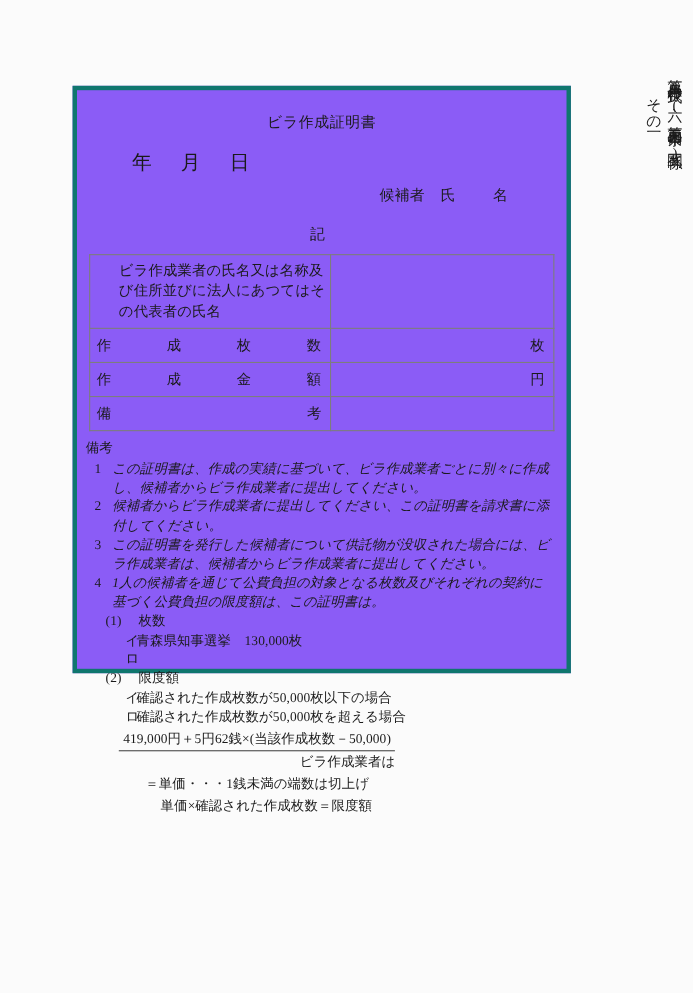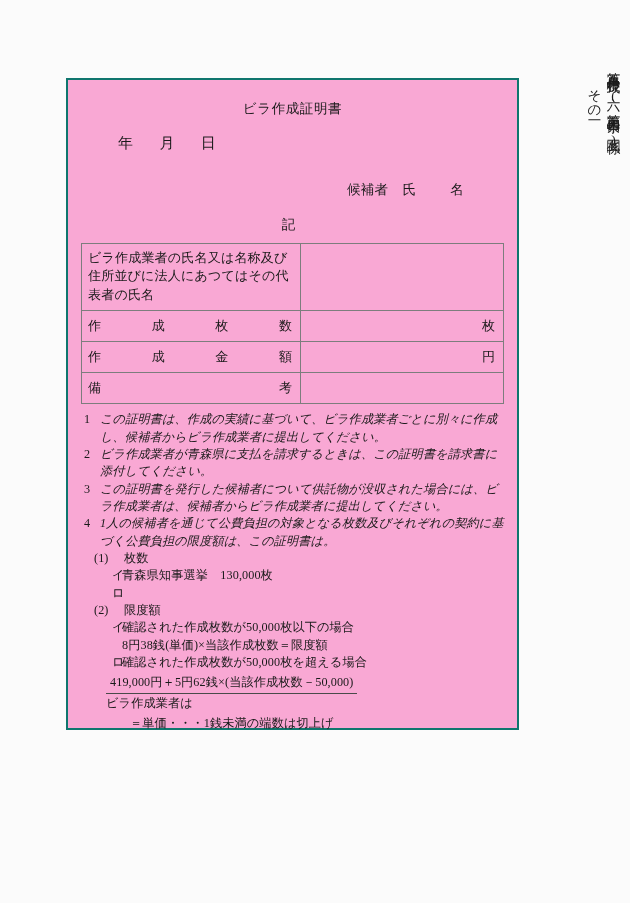--- a/index.html
+++ b/index.html
@@ -38,24 +38,24 @@
     margin-top: 18px;
     margin-right: 1px;
   }
 
   
   .doc-frame {
     position: absolute;
     left: 66px;
     top: 78px;
     width: 453px;
-    height: 652px;
-    border: 2px solid #0f766e;
+    height: 534px;
+    border: 4px solid #0f766e;
     box-sizing: border-box;
-    background: #f9a8d4;
+    background: #8b5cf6;
   }
 
   .inner {
     position: relative;
     width: 100%;
     height: 100%;
   }
 
   
   .doc-title {
@@ -64,37 +64,37 @@
     letter-spacing: 0.6px;
     margin-top: 20px;
   }
   .lead-line {
     font-size: 13.5px;
     letter-spacing: 0.4px;
     margin-top: 18px;
     padding-left: 16px;
   }
   .date-line {
-    font-size: 15px;
+    font-size: 18px;
     margin-top: 16px;
     padding-left: 50px;
     letter-spacing: 0.4px;
   }
   .sp-m { display: inline-block; width: 26px; }
   .sp-s { display: inline-block; width: 14px; }
   .sp-l { display: inline-block; width: 34px; }
 
   .right-line {
     font-size: 13.5px;
     text-align: right;
     padding-right: 12px;
     letter-spacing: 0.3px;
   }
   .election-line { margin-top: 22px; }
-  .candidate-line { margin-top: 28px; padding-right: 53px; }
+  .candidate-line { margin-top: 9px; padding-right: 53px; }
 
   .ki-line {
     text-align: center;
     font-size: 13.5px;
     margin-top: 17px;
     padding-right: 8px;
   }
 
   
   .form-table {
@@ -109,20 +109,21 @@
     padding: 0;
     vertical-align: top;
   }
   .col-label { width: 218px; }
   .col-value { width: 202px; }
 
   .lbl-wrap {
     padding: 5px 4px 6px 6px;
     line-height: 1.42;
     letter-spacing: 0.2px;
+    margin-left: 20px;
   }
   .lbl-spread {
     padding: 6px 8px 6px 6px;
     display: flex;
     justify-content: space-between;
     letter-spacing: 0;
   }
   .row-short { height: 26px; }
   .val-cell {
     text-align: right;
@@ -165,21 +166,21 @@
     width: 30px;
   }
   .sub-marker.kana {
     width: 28px;
     padding-left: 18px;
     box-sizing: border-box;
   }
   .sub-body { flex: 1 1 auto; }
   .fraction {
     display: inline-block;
-    text-align: left;
+    text-align: right;
     margin-left: 30px;
     margin-top: 3px;
   }
   .fr-num {
     border-bottom: 1px solid #4a4a4a;
     padding: 0 4px 1px 4px;
     white-space: nowrap;
   }
   .fr-den {
     padding-top: 1px;
@@ -262,28 +263,29 @@
             </div>
           </td>
           <td class="col-value row-short">
             <div class="val-cell"></div>
           </td>
         </tr>
       </tbody>
     </table>
 
     <div class="remarks">
+      <div class="remarks-head">備考</div>
 
       <div class="note">
         <span class="note-num">1</span>
         <span class="note-body">この証明書は、作成の実績に基づいて、ビラ作成業者ごとに別々に作成し、候補者からビラ作成業者に提出してください。</span>
       </div>
       <div class="note">
         <span class="note-num">2</span>
-        <span class="note-body">ビラ作成業者が青森県に支払を請求するときは、この証明書を請求書に添付してください。</span>
+        <span class="note-body">候補者からビラ作成業者に提出してください、この証明書を請求書に添付してください。</span>
       </div>
       <div class="note">
         <span class="note-num">3</span>
         <span class="note-body">この証明書を発行した候補者について供託物が没収された場合には、ビラ作成業者は、候補者からビラ作成業者に提出してください。</span>
       </div>
       <div class="note">
         <span class="note-num">4</span>
         <span class="note-body">1人の候補者を通じて公費負担の対象となる枚数及びそれぞれの契約に基づく公費負担の限度額は、この証明書は。</span>
       </div>
 
@@ -302,30 +304,30 @@
       <div class="sub-item">
         <span class="sub-marker">(2)</span>
         <span class="sub-body">限度額</span>
       </div>
       <div class="sub-item">
         <span class="sub-marker kana">イ</span>
         <span class="sub-body">確認された作成枚数が50,000枚以下の場合</span>
       </div>
       <div class="sub-item">
         <span class="sub-marker kana"></span>
-        <span class="sub-body">8円38銭(単価)×当該作成枚数＝限度額</span>
       </div>
       <div class="sub-item">
         <span class="sub-marker kana">ロ</span>
         <span class="sub-body">確認された作成枚数が50,000枚を超える場合</span>
       </div>
 
       <div>
         <div class="fraction">
           <div class="fr-num">419,000円＋5円62銭×(当該作成枚数－50,000)</div>
           <div class="fr-den">ビラ作成業者は</div>
         </div>
         <div class="eq-line">＝単価・・・1銭未満の端数は切上げ</div>
+        <div class="eq-line eq-line2">単価×確認された作成枚数＝限度額</div>
       </div>
     </div>
 
   </div>
 </div>
 
 </body></html>

